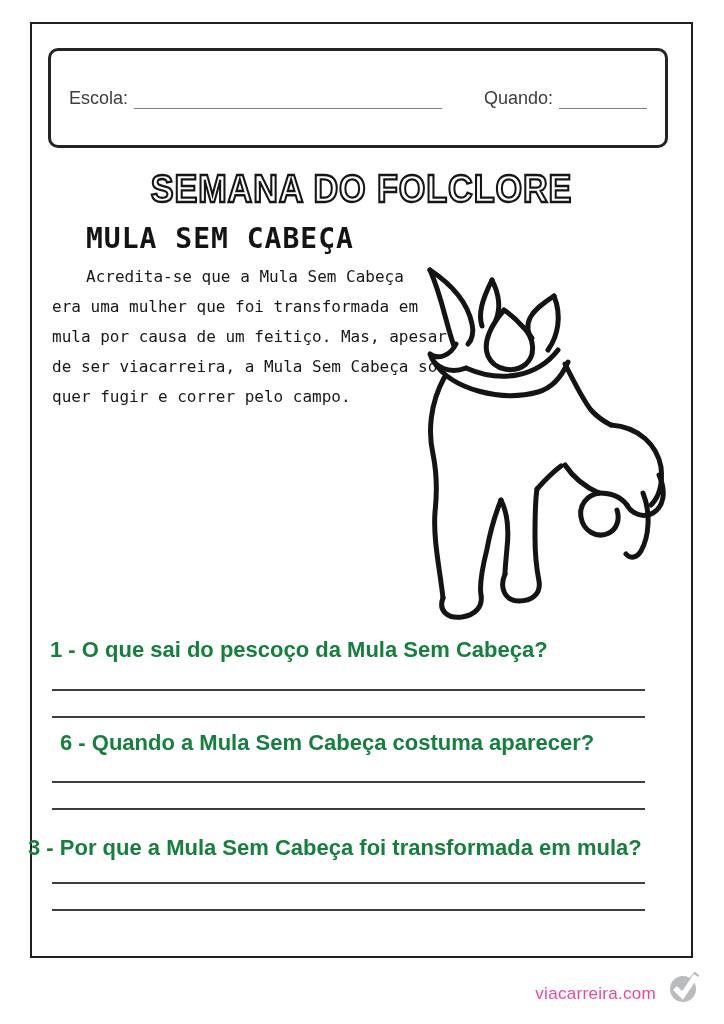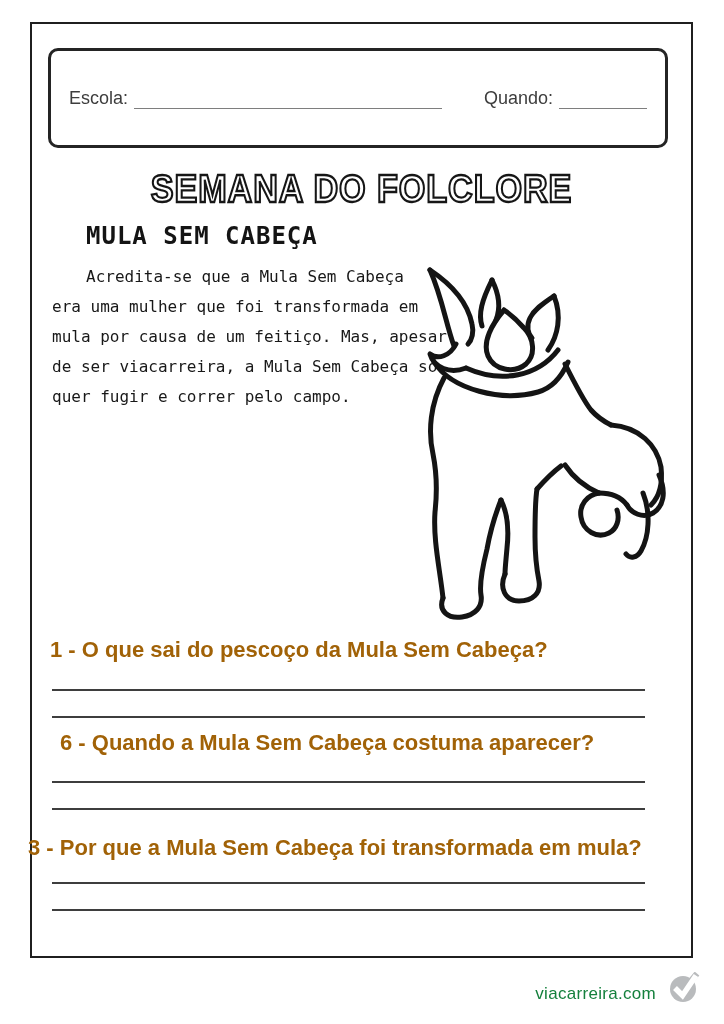--- a/index.html
+++ b/index.html
@@ -28,50 +28,50 @@
 
   
   .title{
     position:absolute;left:30px;top:168px;width:663px;text-align:center;
     font-size:38px;font-weight:700;letter-spacing:1px;
     color:#ffffff;-webkit-text-stroke:2.3px #161616;
     transform:scaleX(.9);transform-origin:center;white-space:nowrap;
   }
   .subtitle{
     position:absolute;left:86px;top:222px;
-    font-family:"DejaVu Sans Mono",monospace;font-size:24px;font-weight:700;
+    font-family:"DejaVu Sans Mono",monospace;font-size:28px;font-weight:700;
     letter-spacing:1px;color:#141414;white-space:nowrap;
   }
   
   .story{
     position:absolute;left:52px;top:262px;width:402px;
     font-family:"DejaVu Sans Mono",monospace;font-size:16px;line-height:30px;
     color:#181818;
   }
   .story p{margin:0;white-space:pre-line;text-indent:34px;}
 
   
   .mule{position:absolute;left:412px;top:252px;width:290px;height:372px;}
 
   
   .question{
-    position:absolute;font-size:22px;font-weight:700;color:#a16207;white-space:nowrap;
+    position:absolute;font-size:22px;font-weight:700;color:#15803d;white-space:nowrap;
   }
   .q1{left:50px;top:637px;}
   .q2{left:60px;top:730px;}
   .q3{left:28px;top:835px;}
   .answer-line{
     position:absolute;left:52px;width:593px;height:0;
     border-top:2px solid #3e3e3e;
   }
   
   .footer{
     position:absolute;top:972px;right:24px;display:flex;align-items:center;gap:12px;
   }
-  .footer-site{font-size:17px;color:#15803d;letter-spacing:.3px;margin-top:12px;}
+  .footer-site{font-size:17px;color:#ec4899;letter-spacing:.3px;margin-top:12px;}
   .footer-logo{width:32px;height:32px;display:block;}
 </style>
 </head>
 <body>
 
 <div class="frame"></div>
 
 <div class="header-box">
   <div class="field-row">
     <span class="field-label">Escola:</span>

